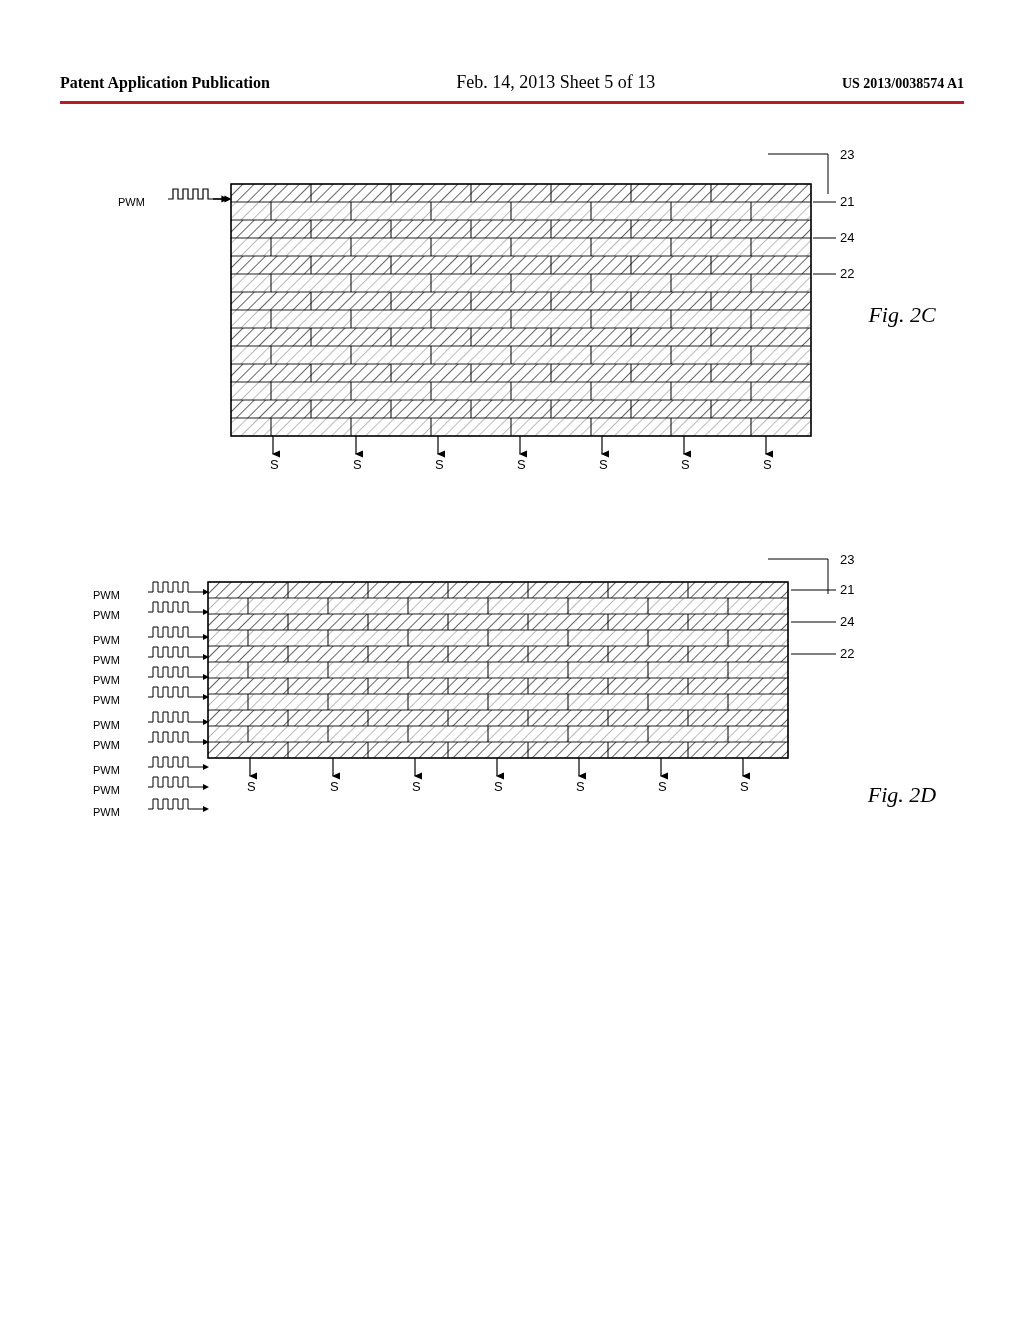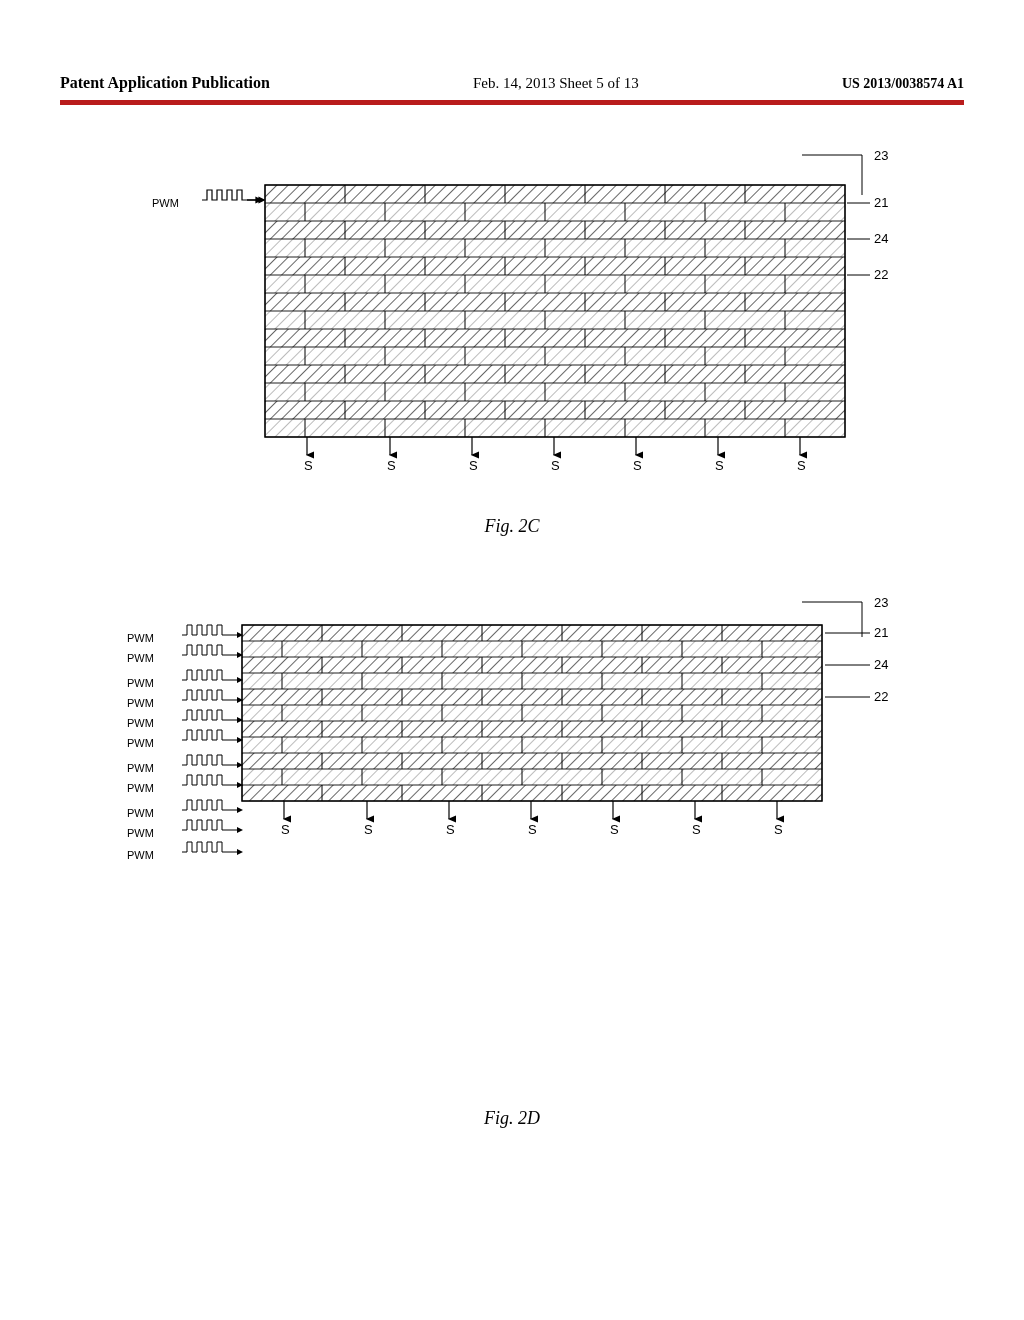--- a/index.html
+++ b/index.html
@@ -15,48 +15,49 @@
       width: 1024px;
       min-height: 1320px;
       background: #fff;
       padding: 40px 60px;
     }
     
     .header {
       display: flex;
       justify-content: space-between;
       align-items: baseline;
-      border-bottom: 5px solid #b91c1c;
+      border-bottom: 3px solid #b91c1c;
       padding-bottom: 8px;
       margin-bottom: 30px;
     }
     .header-left {
       font-weight: bold;
       font-size: 16px;
     }
     .header-center {
-      font-size: 15px;
+      font-size: 18px;
       text-align: center;
     }
     .header-right {
       font-size: 14px;
       font-weight: bold;
       margin-top: 36px;
     }
 
     
     .figure-container {
       display: flex;
-      flex-direction: column;
+      flex-direction: row;
       align-items: center;
       margin-bottom: 30px;
+      justify-content: center;
     }
 
     .figure-label {
-      font-size: 18px;
+      font-size: 22px;
       font-style: italic;
       margin-top: 1px;
       margin-bottom: 20px;
     }
 
     
     .diagram-area {
       position: relative;
       width: 780px;
     }

